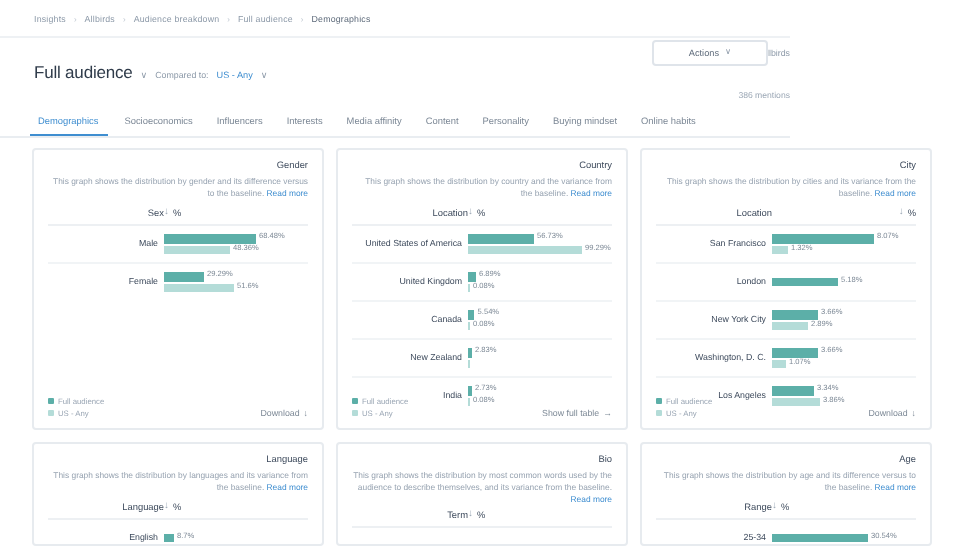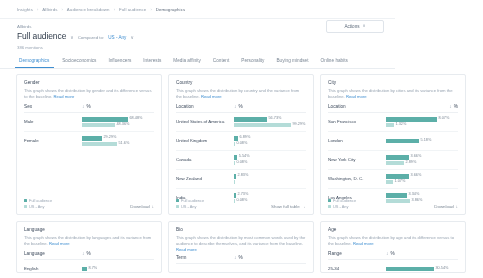--- a/index.html
+++ b/index.html
@@ -4,21 +4,21 @@
 <style>
   html,body{margin:0;padding:0;}
   body{
     width:483px;height:278px;overflow:hidden;
     background:#ffffff;
     font-family:"Liberation Sans", sans-serif;
     font-size:5px;
     color:#3d4a5c;
     -webkit-font-smoothing:antialiased;
   }
-  .app{width:395px;height:278px;position:relative;background:#fff;}
+  .app{width:395px;height:278px;position:relative;background:#fff;text-align:right;}
 
   
   .breadcrumb{
     height:18px;display:flex;align-items:center;
     padding:0 0 0 17px;gap:4px;
     border-bottom:1px solid #eef1f4;
     background:#fff;
   }
   .bc-item{font-size:4.4px;color:#8c99a8;letter-spacing:.1px;white-space:nowrap;}
   .bc-item.last{color:#5d6a7a;}

